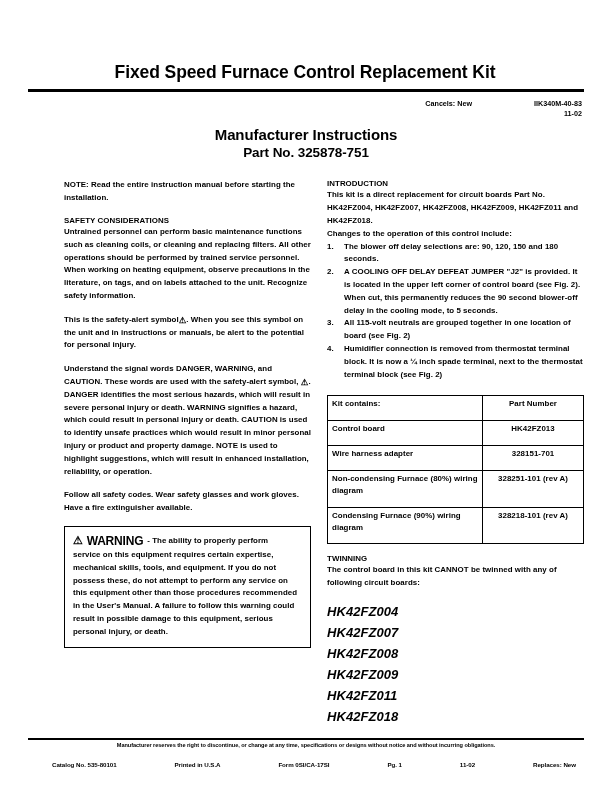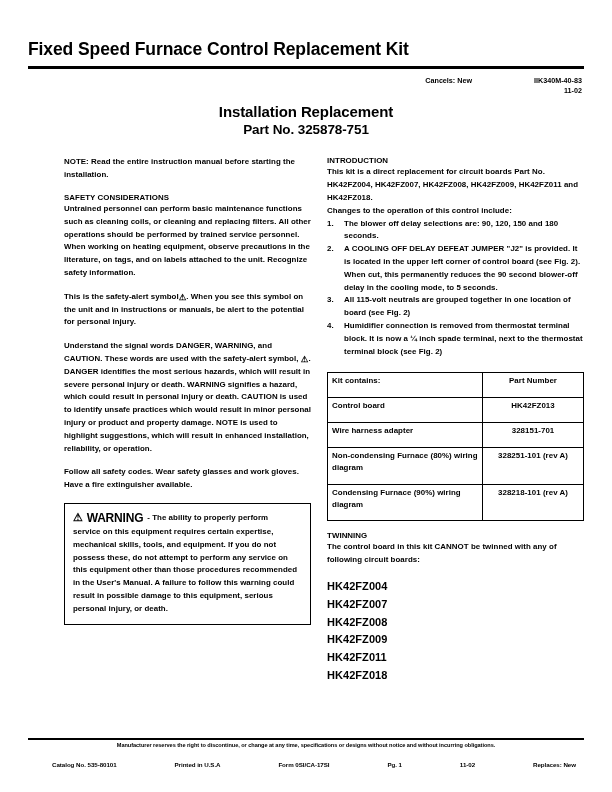--- a/index.html
+++ b/index.html
@@ -19,25 +19,25 @@
     position: absolute;
     left: 0; top: 0;
     width: 612px;
     height: 792px;
     box-sizing: border-box;
     padding: 0 28px;
   }
 
   
   .doc-title {
-    text-align: left;
+    text-align: center;
     font-size: 17.5px;
     font-weight: bold;
     letter-spacing: -0.1px;
-    margin: 39px 0 0 0;
+    margin: 62px 0 0 0;
     padding-right: 2px;
   }
   .title-rule {
     border-top: 3px solid #000;
     margin: 6px 0 0 0;
   }
   .meta-row {
     display: flex;
     justify-content: flex-end;
     align-items: flex-start;
@@ -167,24 +167,25 @@
     letter-spacing: 0.05px;
     vertical-align: top;
   }
   .kit-table td.pn {
     text-align: center;
     width: 92px;
   }
 
   
   .board-list {
-    font-size: 11px;
+    font-size: 13px;
     font-weight: bold;
     line-height: 1.62;
     letter-spacing: 0.05px;
+    font-style: italic;
   }
 
   
   .footer-rule {
     position: absolute;
     left: 28px;
     right: 28px;
     top: 738px;
     border-top: 2.4px solid #000;
   }
@@ -224,21 +225,21 @@
 
   <div class="meta-row">
     <div class="meta-cancels">Cancels: New</div>
     <div class="meta-codes">
       <div>IIK340M-40-83</div>
       <div>11-02</div>
     </div>
   </div>
 
   <div class="subtitle-block">
-    <div class="subtitle-main">Installation Replacement</div>
+    <div class="subtitle-main">Manufacturer Instructions</div>
     <div class="subtitle-part">Part No. 325878-751</div>
   </div>
 
   <div class="columns">
 
     <div class="col-left">
 
       <div class="para">NOTE: Read the entire instruction manual before starting the installation.</div>
 
       <div class="section-head">SAFETY CONSIDERATIONS</div>

